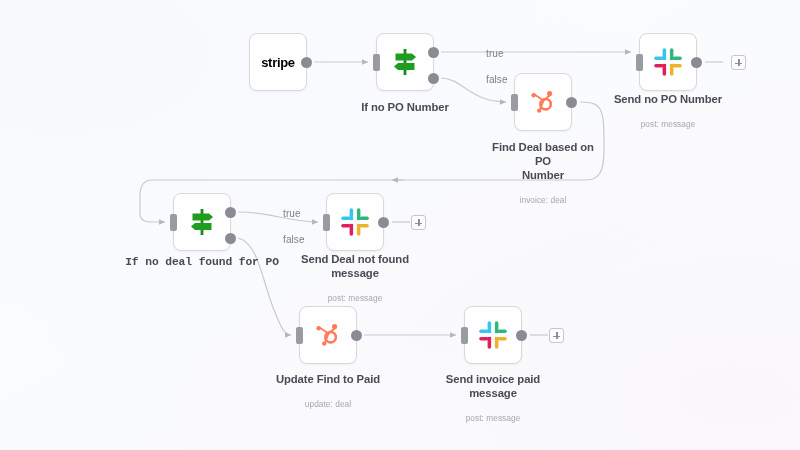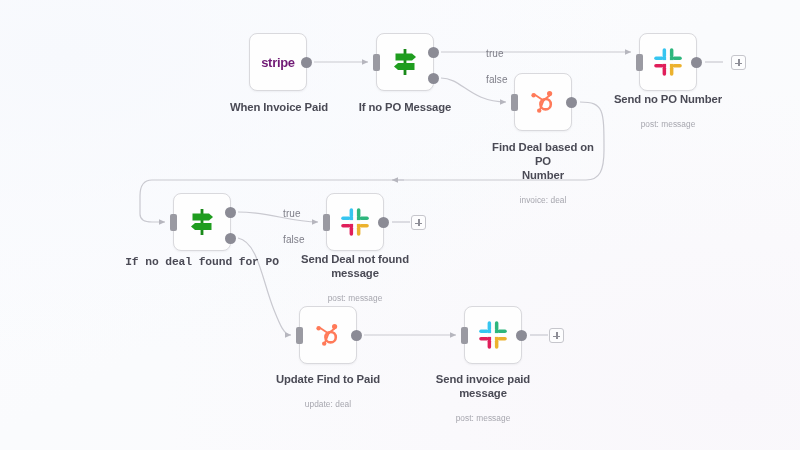--- a/index.html
+++ b/index.html
@@ -131,21 +131,21 @@
   .plus-btn:before {
     left: 3px; top: 6.5px; width: 7px; height: 1.2px;
   }
   .plus-btn:after {
     left: 6.4px; top: 3px; width: 1.2px; height: 7px;
   }
   .stripe-word {
     font-family: "Liberation Sans", sans-serif;
     font-size: 13px;
     font-weight: 700;
-    color: #701a75;
+    color: #000000;
     letter-spacing: -0.3px;
   }
 </style>
 </head>
 <body>
 
 <div id="canvas">
 
   <svg id="wires" viewBox="0 0 800 450" width="800" height="450">
     <defs>
@@ -181,38 +181,35 @@
       <path d="M705,62 L723,62"></path>
       <path d="M392,222 L410,222"></path>
       <path d="M530,335 L548,335"></path>
     </g>
   </svg>
 
   <div class="node" style="left:249px; top:33px;">
     <span class="stripe-word">stripe</span>
     <span class="port-out single"></span>
   </div>
-  <div class="caption" style="left:184px; top:100px; width:190px;">
-    <div class="title">When Invoice Paid</div>
-  </div>
 
   <div class="node" style="left:376px; top:33px;">
     <span class="port-in"></span>
     <svg class="node-icon" viewBox="0 0 34 34">
       <rect x="15.6" y="4" width="2.8" height="26" fill="#1a8a1a"></rect>
       <path d="M7.5,8.5 L24,8.5 L28,12 L24,15.5 L7.5,15.5 Z" fill="#1f9d1f"></path>
       <path d="M26.5,18 L10,18 L6,21.5 L10,25 L26.5,25 Z" fill="#1f9d1f"></path>
     </svg>
     <span class="port-out top"></span>
     <span class="port-out bot"></span>
   </div>
   <span class="port-label" style="left:446px; top:48px;">true</span>
   <span class="port-label" style="left:446px; top:74px;">false</span>
   <div class="caption" style="left:310px; top:100px; width:190px;">
-    <div class="title">If no PO Message</div>
+    <div class="title">If no PO Number</div>
   </div>
 
   <div class="node" style="left:639px; top:33px;">
     <span class="port-in"></span>
     <svg class="node-icon" viewBox="0 0 34 34">
       <g>
         <rect x="11.6" y="3.2" width="3.5" height="9.3" rx="1.75" fill="#36c5f0"></rect>
         <rect x="3.2" y="11.6" width="9.3" height="3.5" rx="1.75" fill="#36c5f0"></rect>
         <rect x="18.9" y="3.2" width="3.5" height="9.3" rx="1.75" fill="#2eb67d"></rect>
         <rect x="21.5" y="11.6" width="9.3" height="3.5" rx="1.75" fill="#2eb67d"></rect>
@@ -332,19 +329,19 @@
         <rect x="3.2" y="18.9" width="9.3" height="3.5" rx="1.75" fill="#e01e5a"></rect>
         <rect x="11.6" y="11.6" width="3.5" height="3.5" fill="#36c5f0"></rect>
         <rect x="18.9" y="11.6" width="3.5" height="3.5" fill="#2eb67d"></rect>
         <rect x="18.9" y="18.9" width="3.5" height="3.5" fill="#ecb22e"></rect>
         <rect x="11.6" y="18.9" width="3.5" height="3.5" fill="#e01e5a"></rect>
       </g>
     </svg>
     <span class="port-out single"></span>
   </div>
   <div class="plus-btn" style="left:549px; top:328px;"></div>
-  <div class="caption" style="left:427px; top:372px; width:112px;">
+  <div class="caption" style="left:437px; top:372px; width:112px;">
     <div class="title">Send invoice paid
 message</div>
     <div class="sub">post: message</div>
   </div>
 
 </div>
 
 </body></html>

